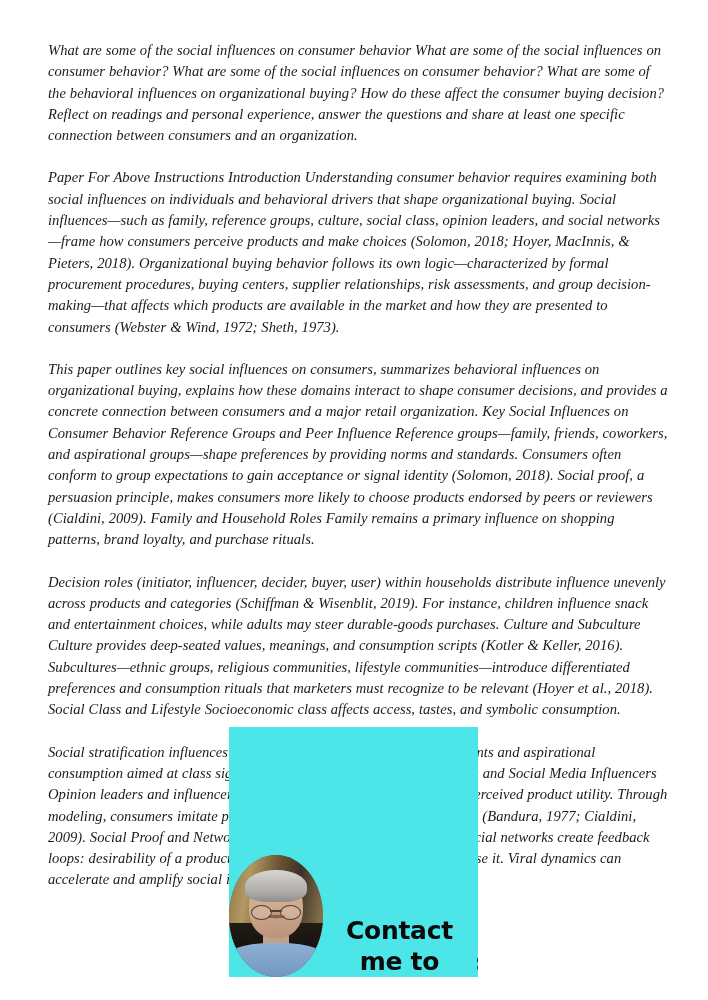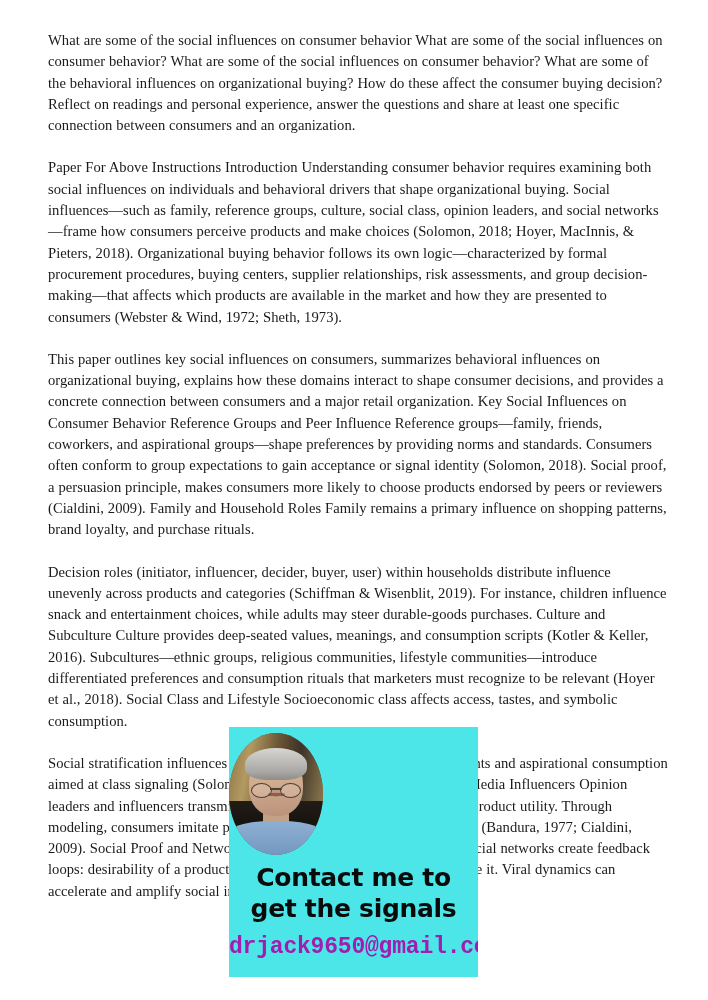--- a/index.html
+++ b/index.html
@@ -17,22 +17,23 @@
 
   #page {
     position: absolute;
     inset: 0;
     background: #ffffff;
   }
 
   #doc-body {
     position: absolute;
     left: 48px;
-    top: 30px;
+    top: 40px;
     width: 620px;
+    font-style: italic;
   }
 
   .para {
     font-family: "Liberation Serif", "DejaVu Serif", serif;
     font-size: 14.6px;
     line-height: 21.3px;
     color: #1a1a1a;
     margin: 0 0 21px 0;
     text-align: left;
     letter-spacing: 0.04px;
@@ -43,23 +44,24 @@
   
   #promo-overlay {
     position: absolute;
     left: 229px;
     top: 727px;
     width: 249px;
     height: 250px;
     background: #4ce6e8;
     z-index: 10;
     display: flex;
-    flex-direction: column;
-    align-items: flex-start;
+    flex-direction: row;
+    align-items: flex-end;
     overflow: hidden;
+    gap: 23px;
   }
 
   #promo-portrait {
     position: relative;
     width: 94px;
     height: 122px;
     margin-top: 6px;
     border-radius: 50% / 50%;
     overflow: hidden;
     background: #6d5a3c;

